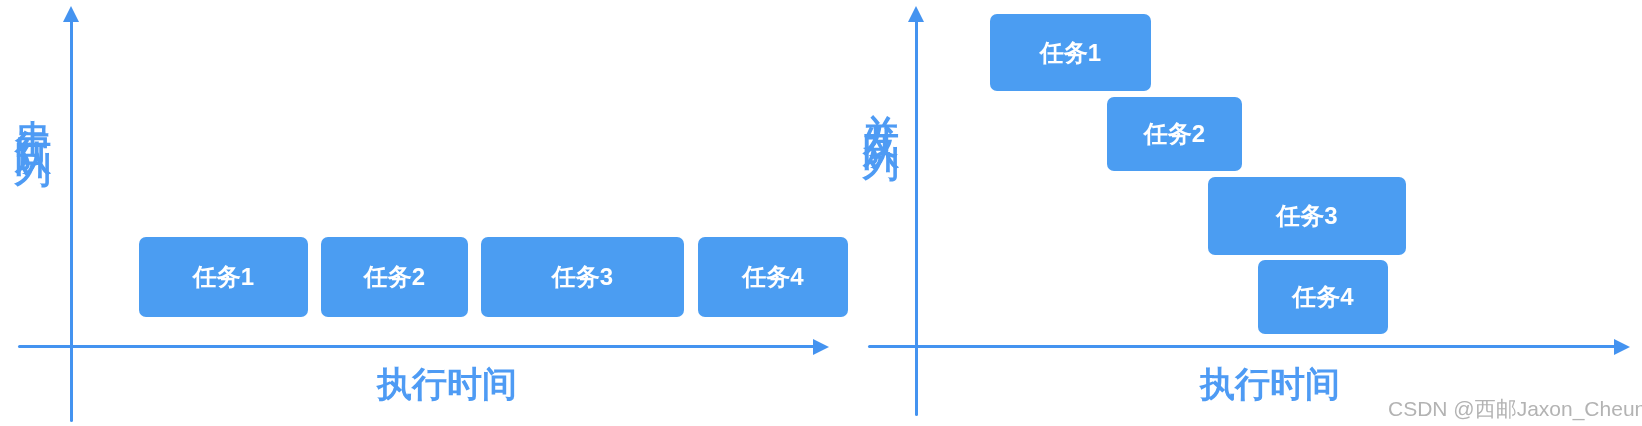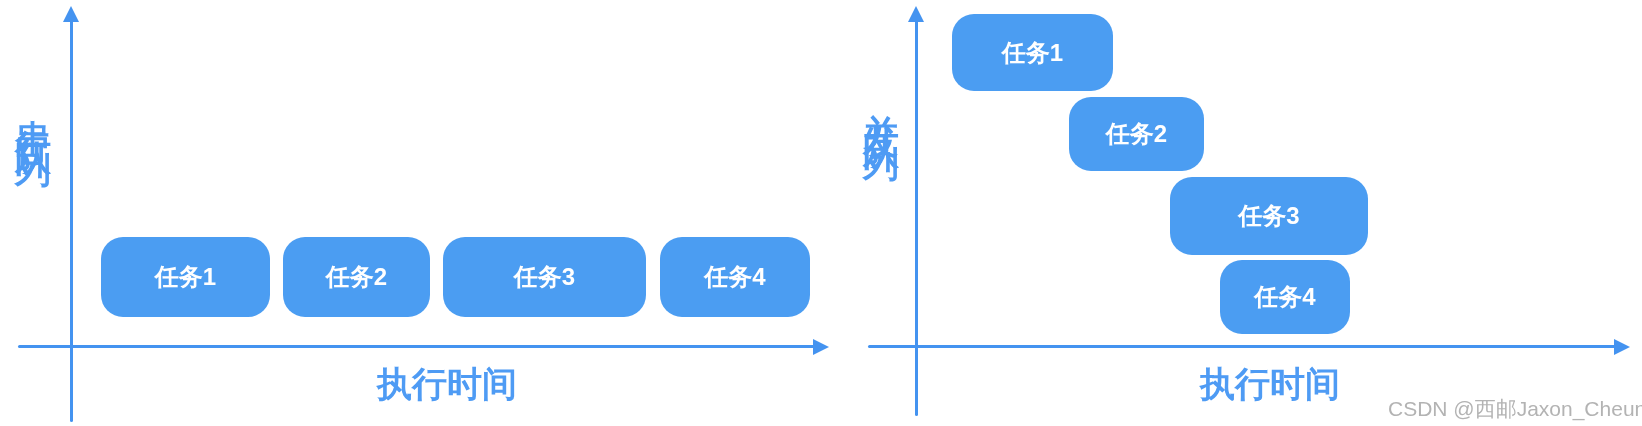--- a/index.html
+++ b/index.html
@@ -52,28 +52,29 @@
     position: absolute;
     transform: translateX(-50%);
     font-size: 35px;
     font-weight: 600;
     color: var(--label-color, #4E9BF4);
     white-space: nowrap;
   }
   .task-box {
     position: absolute;
     background: var(--box-color, #4B9DF2);
-    border-radius: 22px;
+    border-radius: 7px;
     color: var(--task-text-color, #ffffff);
     font-size: 24px;
     font-weight: 700;
     display: flex;
     align-items: center;
     justify-content: center;
     white-space: nowrap;
+    margin-left: 38px;
   }
   .watermark {
     position: absolute;
     font-size: 21px;
     font-weight: 400;
     color: var(--watermark-color, #b3b3b3);
     white-space: nowrap;
   }
 </style>
 </head>

